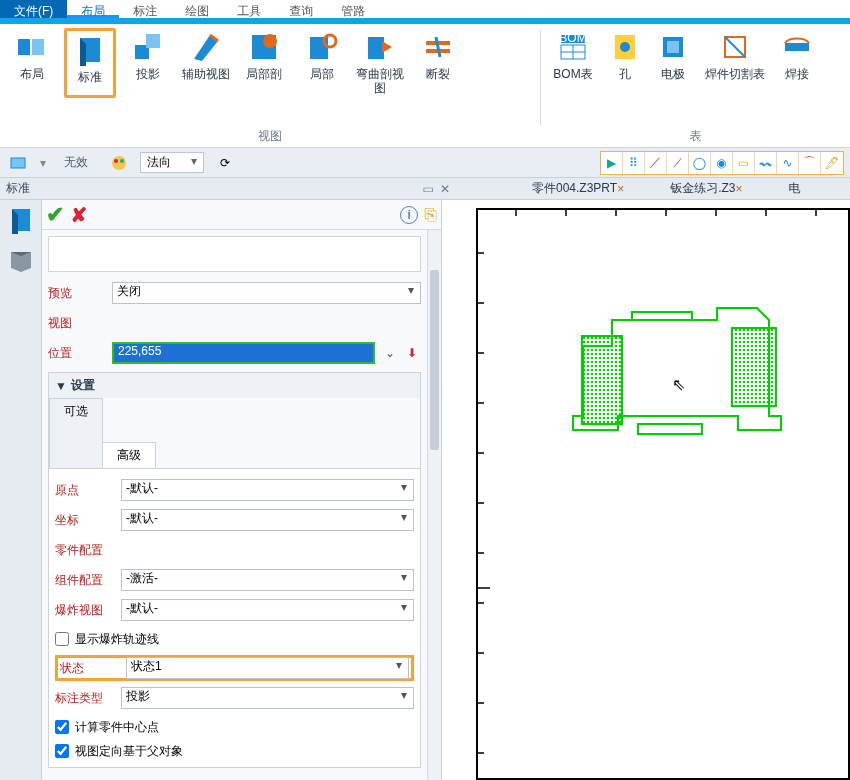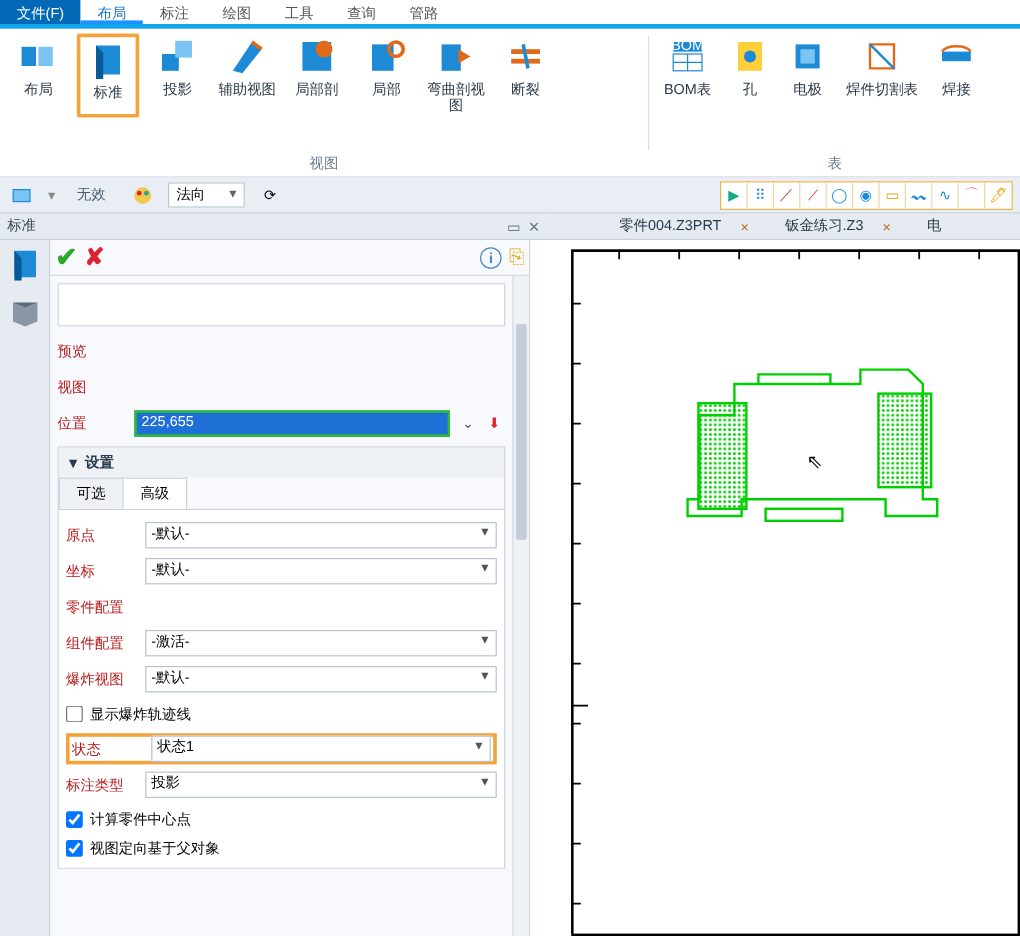--- a/index.html
+++ b/index.html
@@ -1,18 +1,18 @@
 <!DOCTYPE html>
 <html><head>
 <meta charset="utf-8">
 <style>
 * { box-sizing: border-box; margin:0; padding:0; font-family: "Microsoft YaHei", sans-serif; font-size:12px; }
 body { width:850px; height:780px; background:#f5f5f5; overflow:hidden; position:relative; }
 
-.menubar { display:flex; height:24px; background:#fff; border-bottom:4px solid #0ea5e9; }
+.menubar { display:flex; height:24px; background:#fff; border-bottom:6px solid #0ea5e9; }
 .menubar .file { background:#0369b6; color:#fff; padding:3px 14px; }
 .menubar .tab { padding:3px 14px; color:#555; cursor:pointer; }
 .menubar .tab.active { border-bottom:3px solid #1e90ff; color:#1673c5; }
 
 .ribbon { display:flex; background:#fff; border-bottom:1px solid #d0d6e0; height:124px; }
 .rgroup { padding:4px 6px 0 6px; text-align:center; position:relative; }
 .rgroup .items { display:flex; gap:6px; }
 .ritem { width:52px; text-align:center; cursor:pointer; padding:3px 0; border-radius:2px; }
 .ritem.highlight { border:3px solid #f2a33c; }
 .ritem .ricon { width:32px; height:32px; margin:0 auto 4px auto; }
@@ -27,21 +27,21 @@
 .toolbar2 .tbsel::after { content:"▾"; position:absolute; right:6px; color:#666; }
 .toolstrip { display:flex; border:1px solid #f1b24a; background:#fff; margin-left:auto; }
 .toolstrip .tsbtn { width:22px; height:22px; display:flex; align-items:center; justify-content:center; border-right:1px solid #f1d6a2; cursor:pointer; }
 .toolstrip .tsbtn:last-child{border-right:none;}
 
 .panel-title { display:flex; align-items:center; justify-content:space-between; background:#e6ebf2; border-bottom:1px solid #c9d0da; height:22px; padding:0 6px; }
 .panel-title .lbl { color:#3c4a5a; }
 .panel-title .wbtns { display:flex; gap:6px; color:#6a7888; }
 
 .tabs-strip { display:flex; align-items:center; height:22px; background:#e6ebf2; border-bottom:1px solid #c9d0da; padding-left:520px; gap:30px; }
-.doctab { color:#2a3a4a; display:flex; align-items:center; gap:16px; cursor:pointer; }
+.doctab { color:#2a3a4a; display:flex; align-items:center; gap:0; cursor:pointer;margin-left:16px; }
 .doctab .close { color:#c26a15; }
 
 .workspace { display:flex; height:calc(780px - 24px - 124px - 30px - 22px); }
 .leftcol { width:42px; background:#e6ebf2; border-right:1px solid #c9d0da; display:flex; flex-direction:column; align-items:center; padding-top:6px; gap:12px; }
 .leftcol .iconbtn { width:28px; height:28px; cursor:pointer; }
 
 .proppanel { width:400px; background:#f7f9fc; border-right:1px solid #c9d0da; display:flex; flex-direction:column; position:relative; }
 .prophead { display:flex; align-items:center; height:30px; padding:2px 4px; gap:6px; border-bottom:1px solid #d2d9e3; }
 .prophead .check { color:#2fa72f; font-size:22px; font-weight:bold; cursor:pointer; }
 .prophead .cross { color:#d23; font-size:20px; font-weight:bold; cursor:pointer; }
@@ -52,21 +52,21 @@
 .row .rlabel { width:64px; color:#b91c1c;font-family:Liberation Mono, monospace; }
 .row .rinput { flex:1; background:#fff; border:1px solid #b9c2cf; height:22px; padding:0 4px; position:relative; }
 .row .rinput.dropdown::after { content:"▾"; position:absolute; right:6px; color:#555; }
 .row .rinput.green { border:2px solid #2cbf2c; background:#1e6fd6; color:#fff; }
 .row .ricons { display:flex; gap:4px; margin-left:6px; }
 .row .ricon2 { width:18px; height:18px; display:flex; align-items:center; justify-content:center; cursor:pointer; color:#555; }
 .section { border:1px solid #ccd3dd; margin-top:6px; }
 .section-hdr { background:#eef2f7; padding:4px 6px; display:flex; align-items:center; gap:4px; font-weight:bold; color:#2a3a4a; }
 .subtabs { display:flex; border-bottom:1px solid #ccd3dd; }
 .subtab { padding:4px 14px; border:1px solid #ccd3dd; border-bottom:none; background:#eef2f7; margin-right:-1px; cursor:pointer; }
-.subtab.active { background:#fff; }
+.subtab.active { background:#fff;margin-top:44px; }
 .section-body { padding:4px 6px; background:#fff; }
 .section-body .row .rlabel { width:66px; }
 .orange-row { border:3px solid #f2a33c; padding:0 2px; }
 .chk { display:flex; align-items:center; gap:6px; height:24px; }
 .chk input { width:14px; height:14px; }
 
 .scrollbar { width:14px; background:#eef1f6; border-left:1px solid #d2d9e3; position:relative; }
 .scrollbar .thumb { position:absolute; left:2px; right:2px; top:40px; height:180px; background:#c6cdd8; border-radius:2px; }
 
 .canvas { flex:1; background:#fff; position:relative; }
@@ -272,20 +272,21 @@
       <span class="spacer"></span>
       <span style="width:18px;height:18px;border:1px solid #4a87c7;border-radius:50%;color:#4a87c7;text-align:center;line-height:16px;font-weight:bold;">i</span>
       <span style="color:#e6a817;font-size:16px;">⎘</span>
     </div>
     <div style="display:flex; flex:1; overflow:hidden;">
     <div class="formarea" style="flex:1;">
       <div class="whitebox"></div>
 
       <div class="row">
         <div class="rlabel">预览</div>
+        <div class="rinput dropdown">关闭</div>
       </div>
       <div class="row">
         <div class="rlabel">视图</div>
       </div>
       <div class="row">
         <div class="rlabel">位置</div>
         <div class="rinput green">225,655</div>
         <div class="ricons">
           <div class="ricon2">⌄</div>
           <div class="ricon2" style="color:#d23;">⬇</div>

